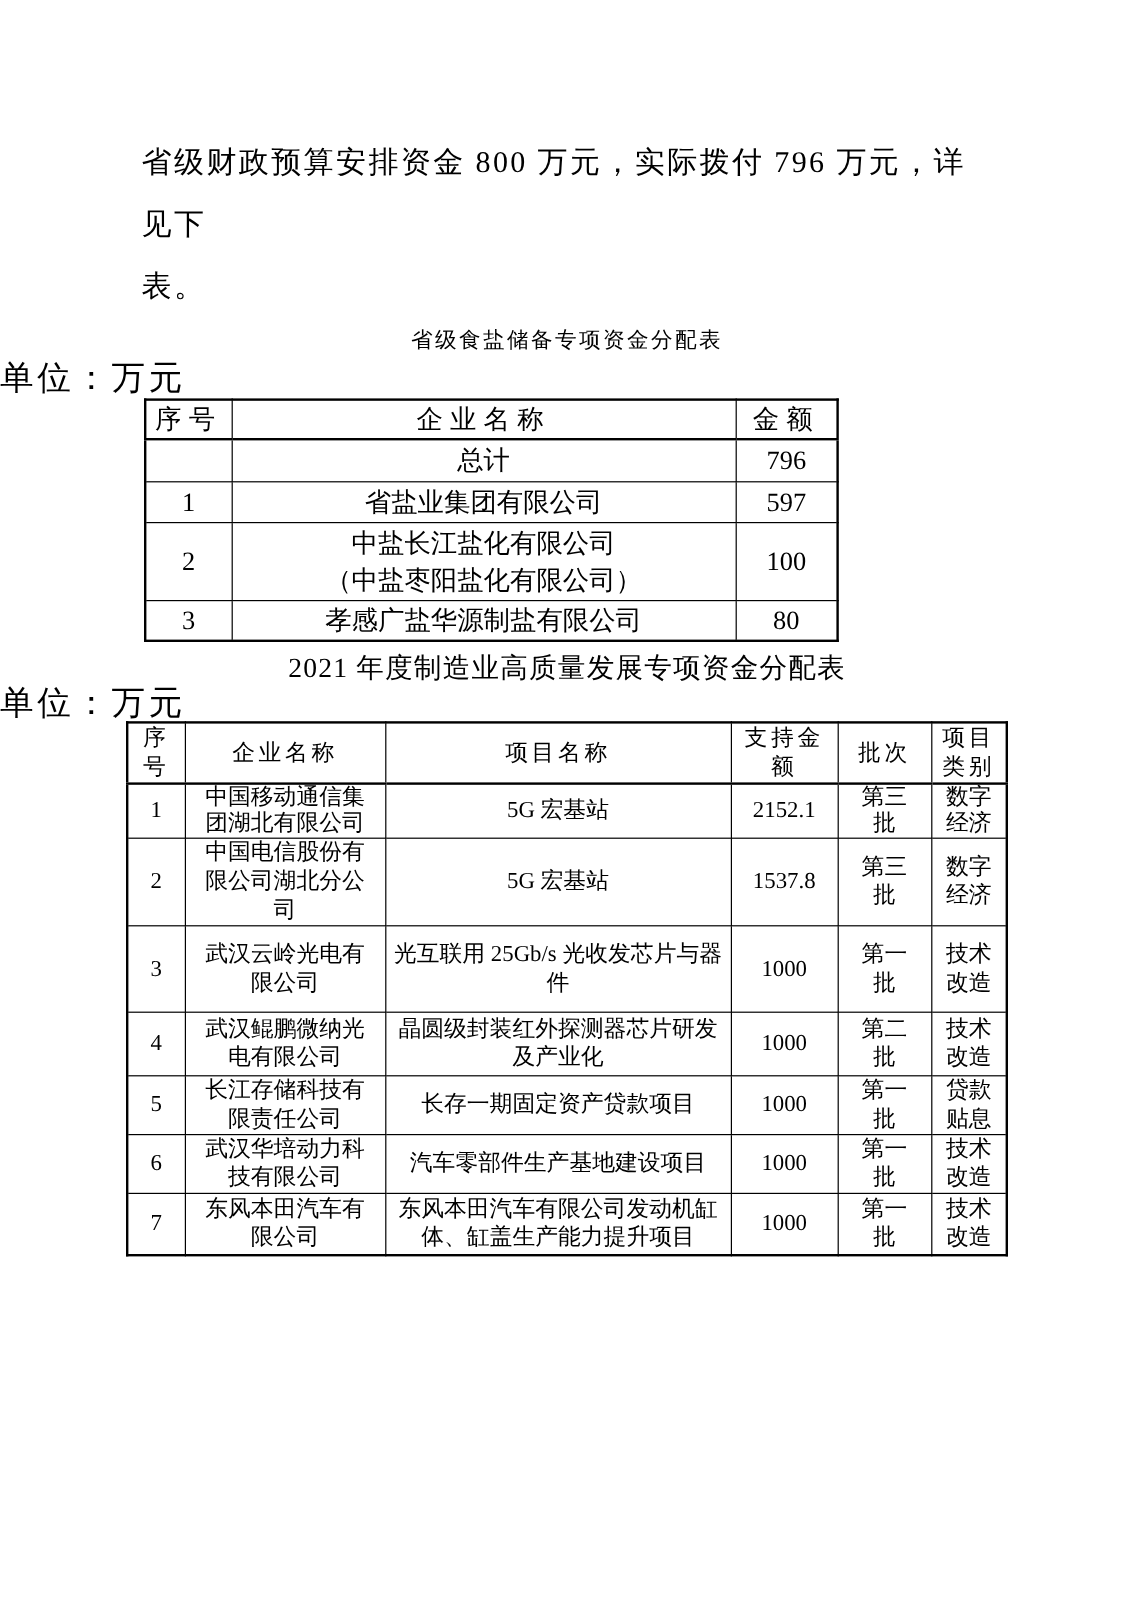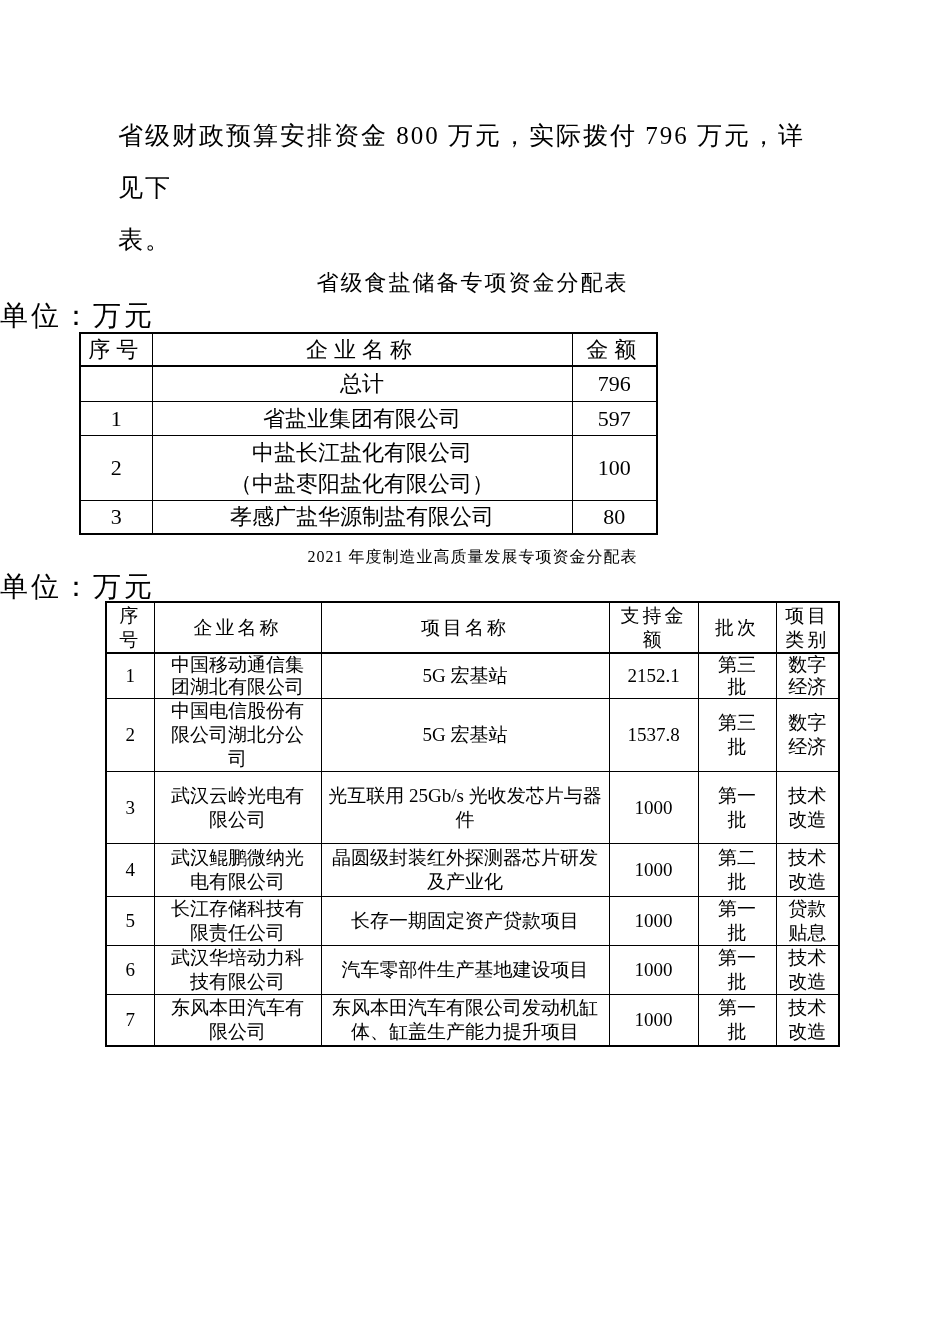--- a/index.html
+++ b/index.html
@@ -6,29 +6,29 @@
   .page{
     position:relative;
     width:945px;height:1336px;
     background:#ffffff;color:#000000;
     font-family:"Liberation Serif","DejaVu Serif",serif;
     overflow:hidden;
   }
   .para{white-space:pre-line;font-size:25px;letter-spacing:2px;color:#000000;}
   .para1{margin:110px 118px 0 118px;line-height:52px;}
   .para2{margin:14px 118px 0 118px;line-height:48px;text-indent:54px;}
-  .tbl-title{text-align:center;font-size:22px;letter-spacing:2px;line-height:34px;}
-  .tbl-title2{font-size:16px;letter-spacing:1px;line-height:32px;margin-top:6px;}
+  .tbl-title{text-align:center;font-size:18px;letter-spacing:2px;line-height:34px;}
+  .tbl-title2{font-size:23px;letter-spacing:1px;line-height:32px;margin-top:6px;}
   .unit{font-size:28px;letter-spacing:3px;}
   .unit1{margin-right:152px;line-height:32px;}
   .unit2{margin-right:143px;line-height:28px;}
   table{border-collapse:collapse;table-layout:fixed;border:2px solid #000;}
   td{border:1px solid #000;text-align:center;vertical-align:middle;
      white-space:pre-line;padding:0 2px;box-sizing:border-box;overflow:hidden;}
-  .t1{margin-left:79px;width:577px;font-size:22px;line-height:31px;}
+  .t1{margin-left:120px;width:577px;font-size:22px;line-height:31px;}
   .t1 tr:nth-child(1){height:31px}
   .t1 tr:nth-child(2){height:35px}
   .t1 tr:nth-child(3){height:34px}
   .t1 tr:nth-child(4){height:65px}
   .t1 tr:nth-child(5){height:34px}
   .t1 .hdr{letter-spacing:6px;}
   .t1 tr:nth-child(1) td{border-bottom-width:2px;}
   .t2{margin-left:105px;width:733px;font-size:19px;line-height:24px;}
   .t2 tr:nth-child(1){height:51px}
   .t2 tr:nth-child(2){height:22px}

